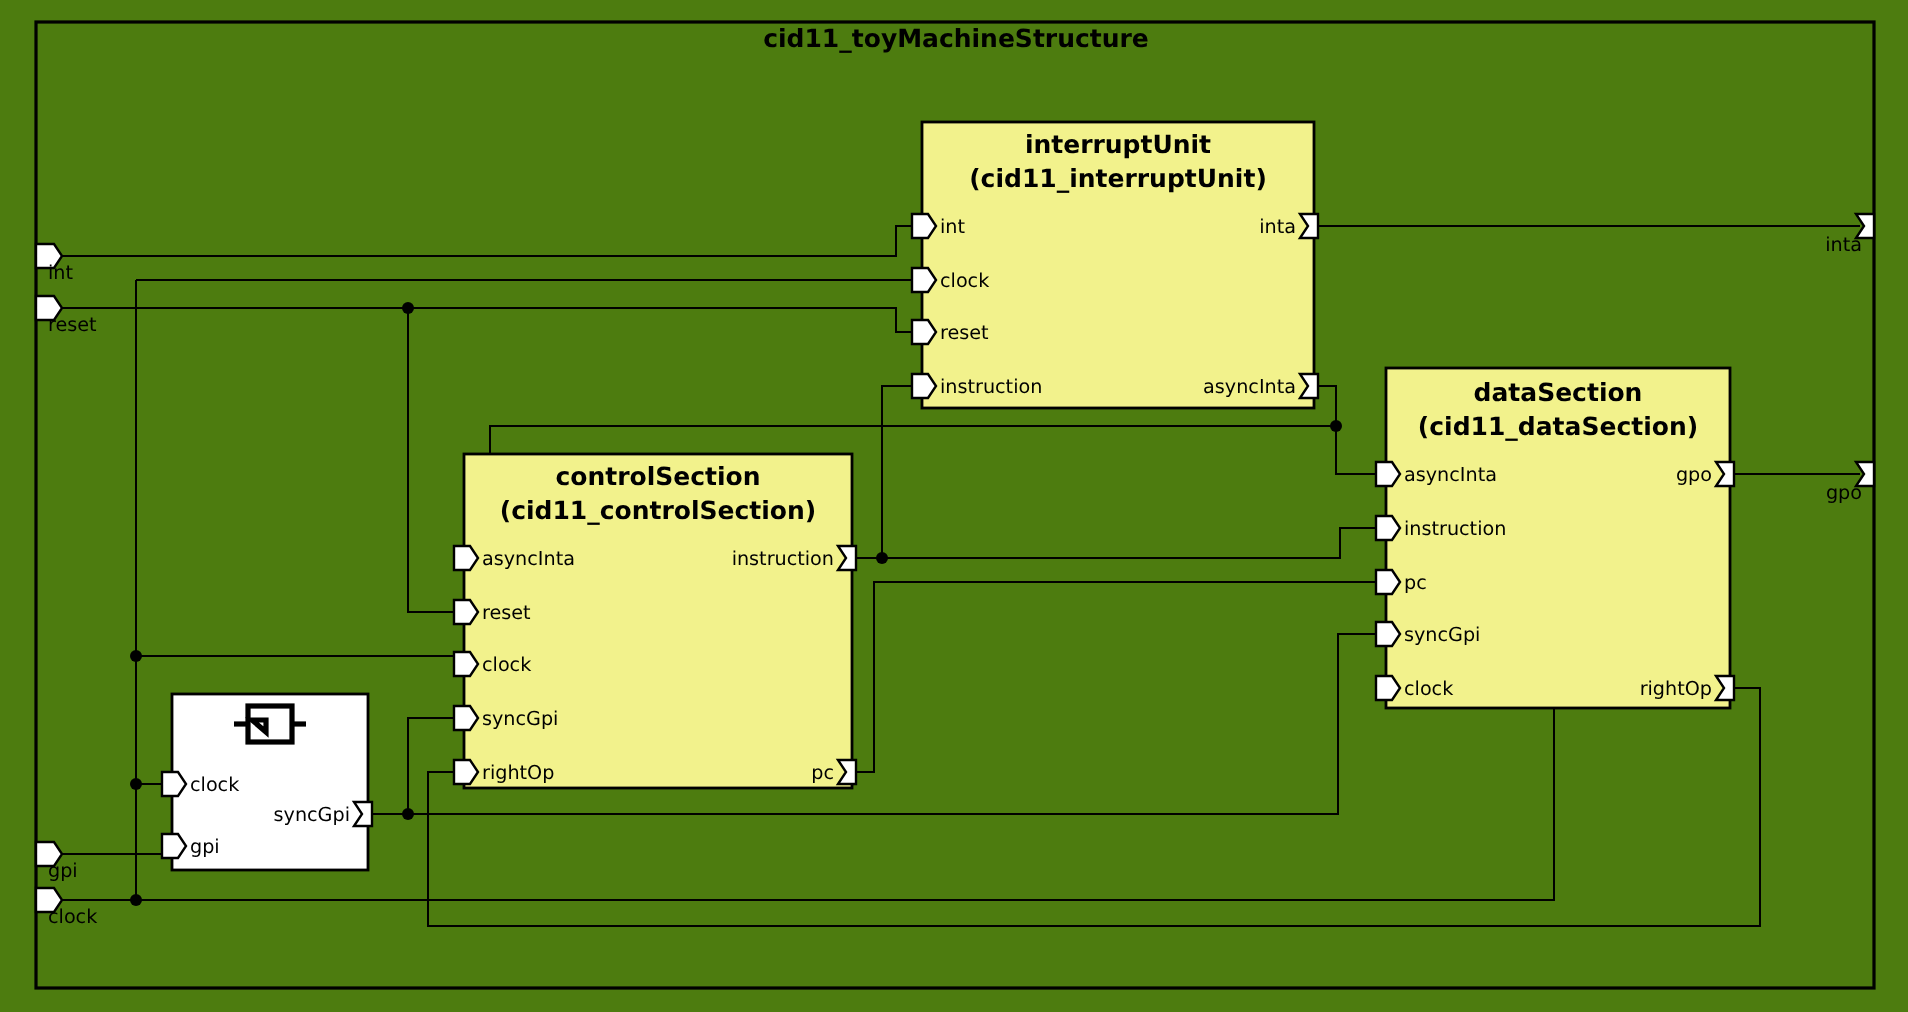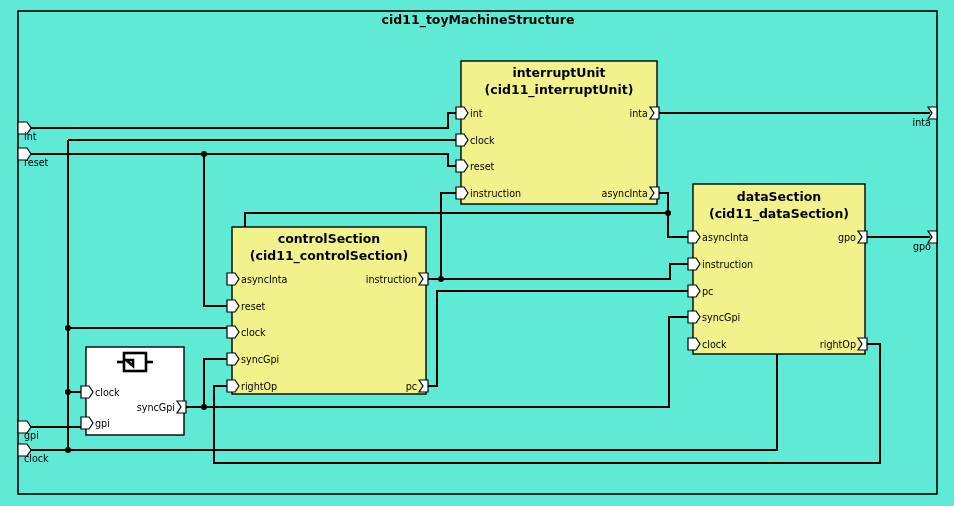--- a/index.html
+++ b/index.html
@@ -4,21 +4,21 @@
 <style>
   html, body {
     margin: 0;
     padding: 0;
     background: #ffffff;
   }
   #canvas {
     position: relative;
     width: 954px;
     height: 506px;
-    background: #5eead4;
+    background: #4d7c0f;
     font-family: "DejaVu Sans", sans-serif;
     overflow: hidden;
   }
   svg.diagram {
     position: absolute;
     left: 0;
     top: 0;
     width: 954px;
     height: 506px;
   }

